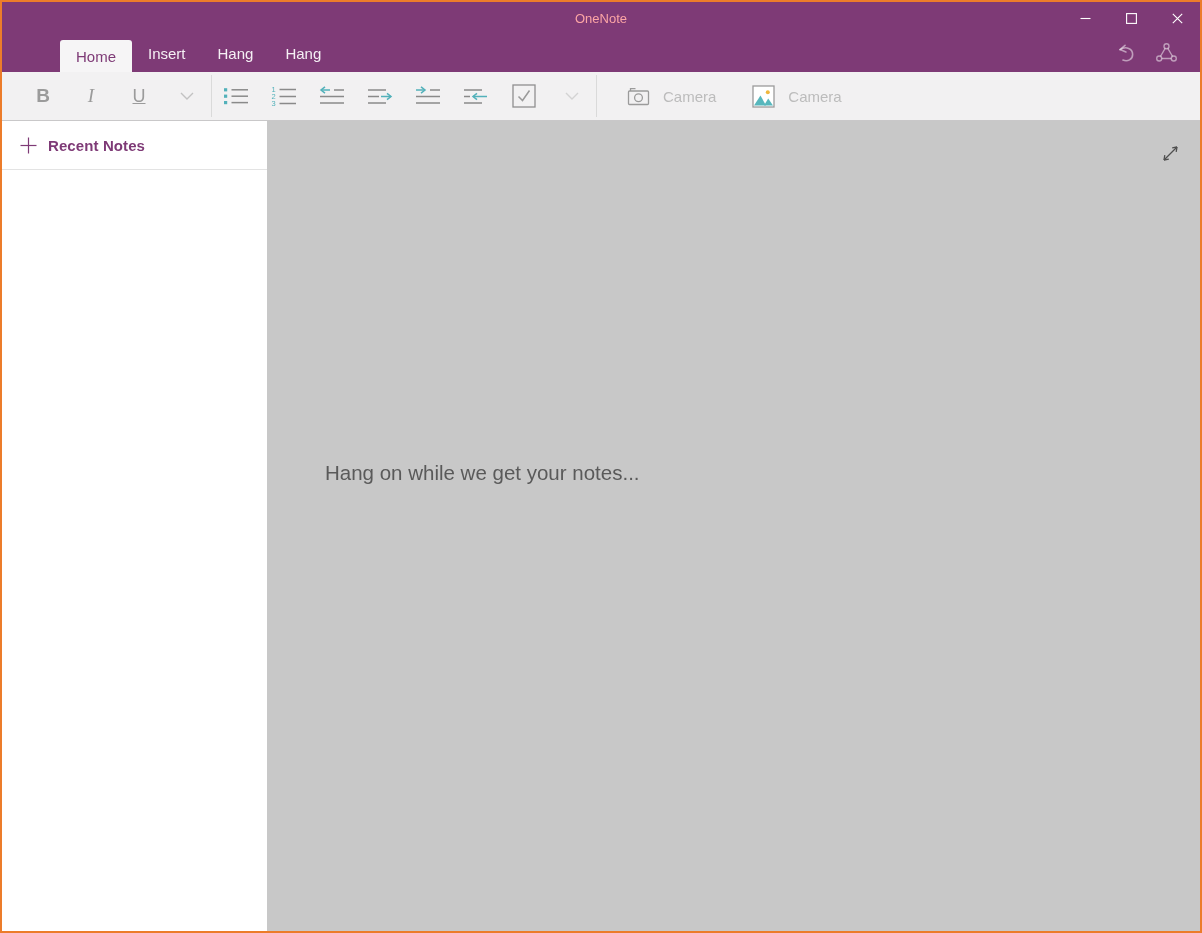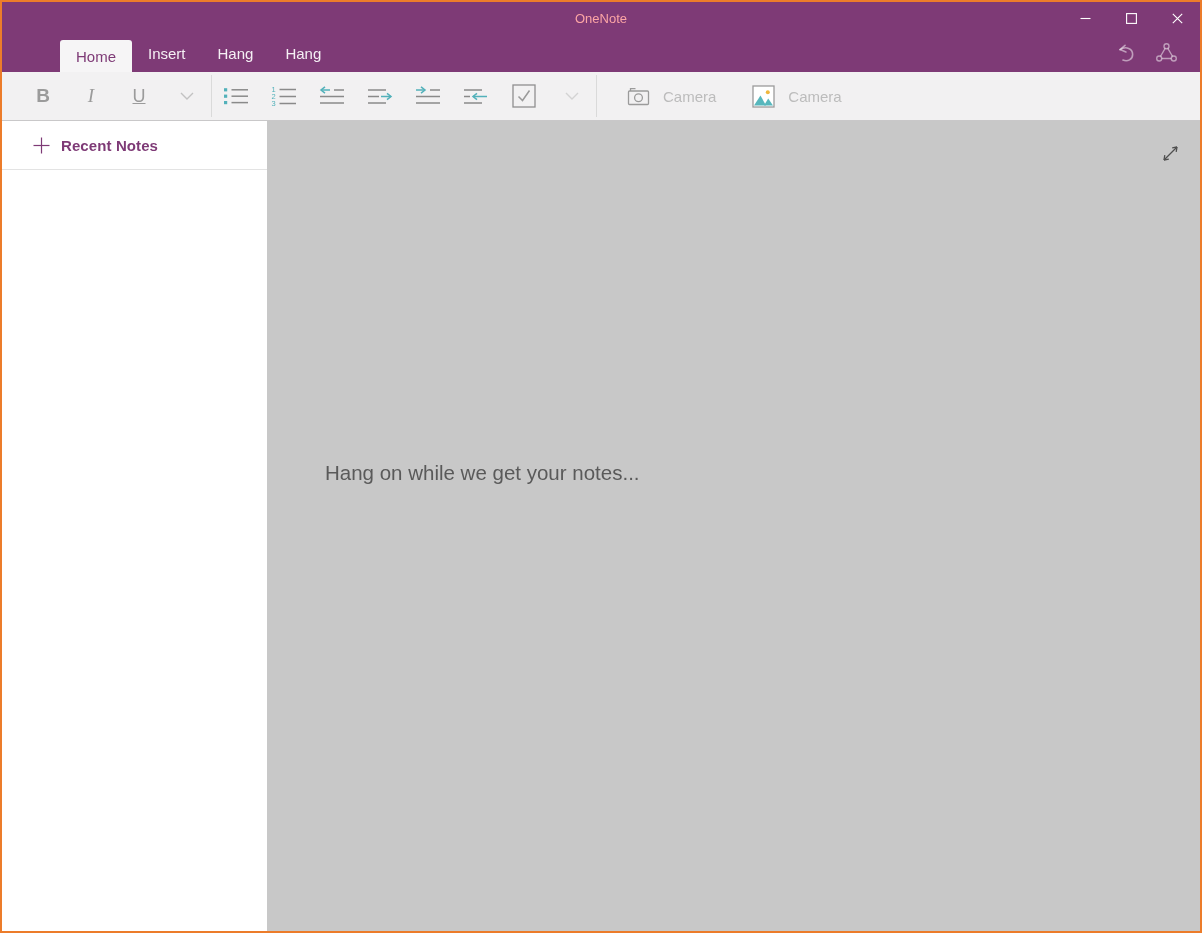--- a/index.html
+++ b/index.html
@@ -76,21 +76,21 @@
   }
   .media-btn.first { margin-left: 12px; }
 
   
   .body { flex: 1 1 auto; display: flex; min-height: 0; }
   .sidebar { width: 265px; background: #ffffff; display: flex; flex-direction: column; }
   .sidebar-header {
     height: 49px; flex: 0 0 49px;
     border-bottom: 1px solid #e3e3e3;
     display: flex; align-items: center; gap: 9px;
-    padding-left: 28px;
+    padding-left: 15px;
   }
   .sidebar-header .plus-btn { width: 22px; height: 22px; display: flex; align-items: center; justify-content: center; }
   .sidebar-header-label { color: #7e3a76; font-size: 15px; font-weight: 700; letter-spacing: .1px; }
   .sidebar-list { flex: 1; }
 
   .canvas { flex: 1; background: #c8c8c8; position: relative; }
   .expand-btn { position: absolute; top: 21px; right: 19px; width: 22px; height: 22px;
     display: flex; align-items: center; justify-content: center; }
   .loading-text {
     position: absolute; left: 58px; top: 340px;

